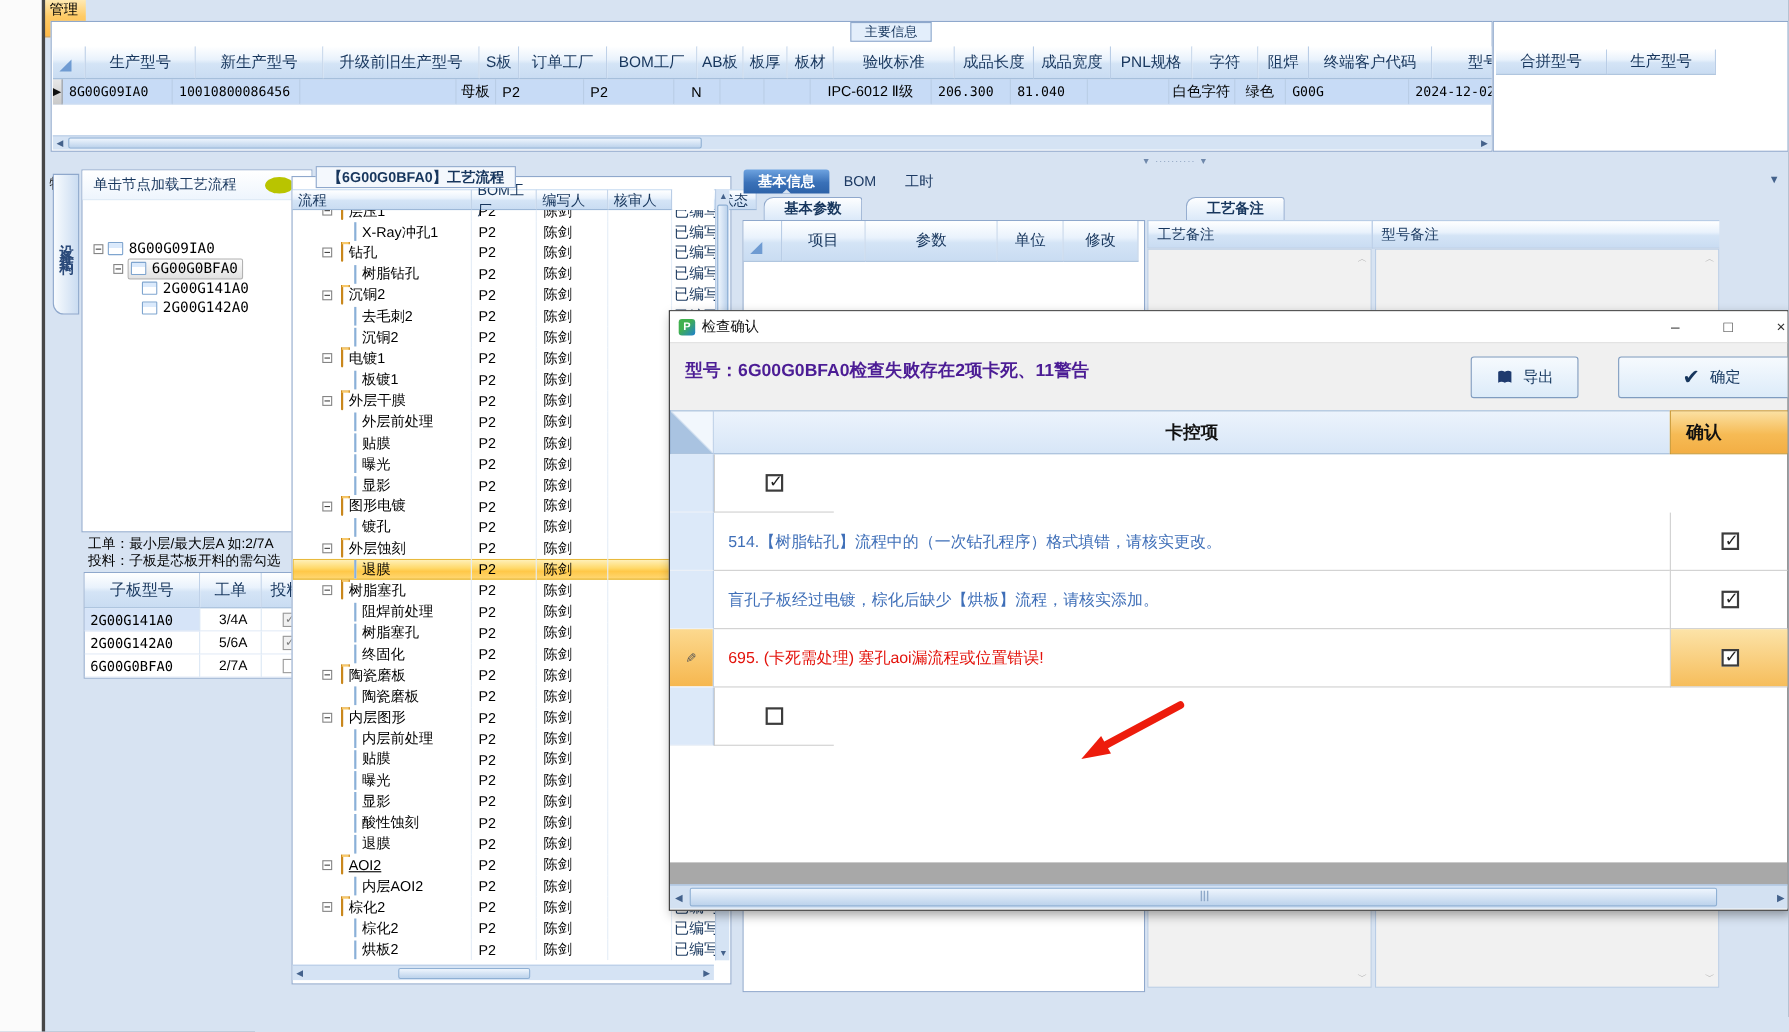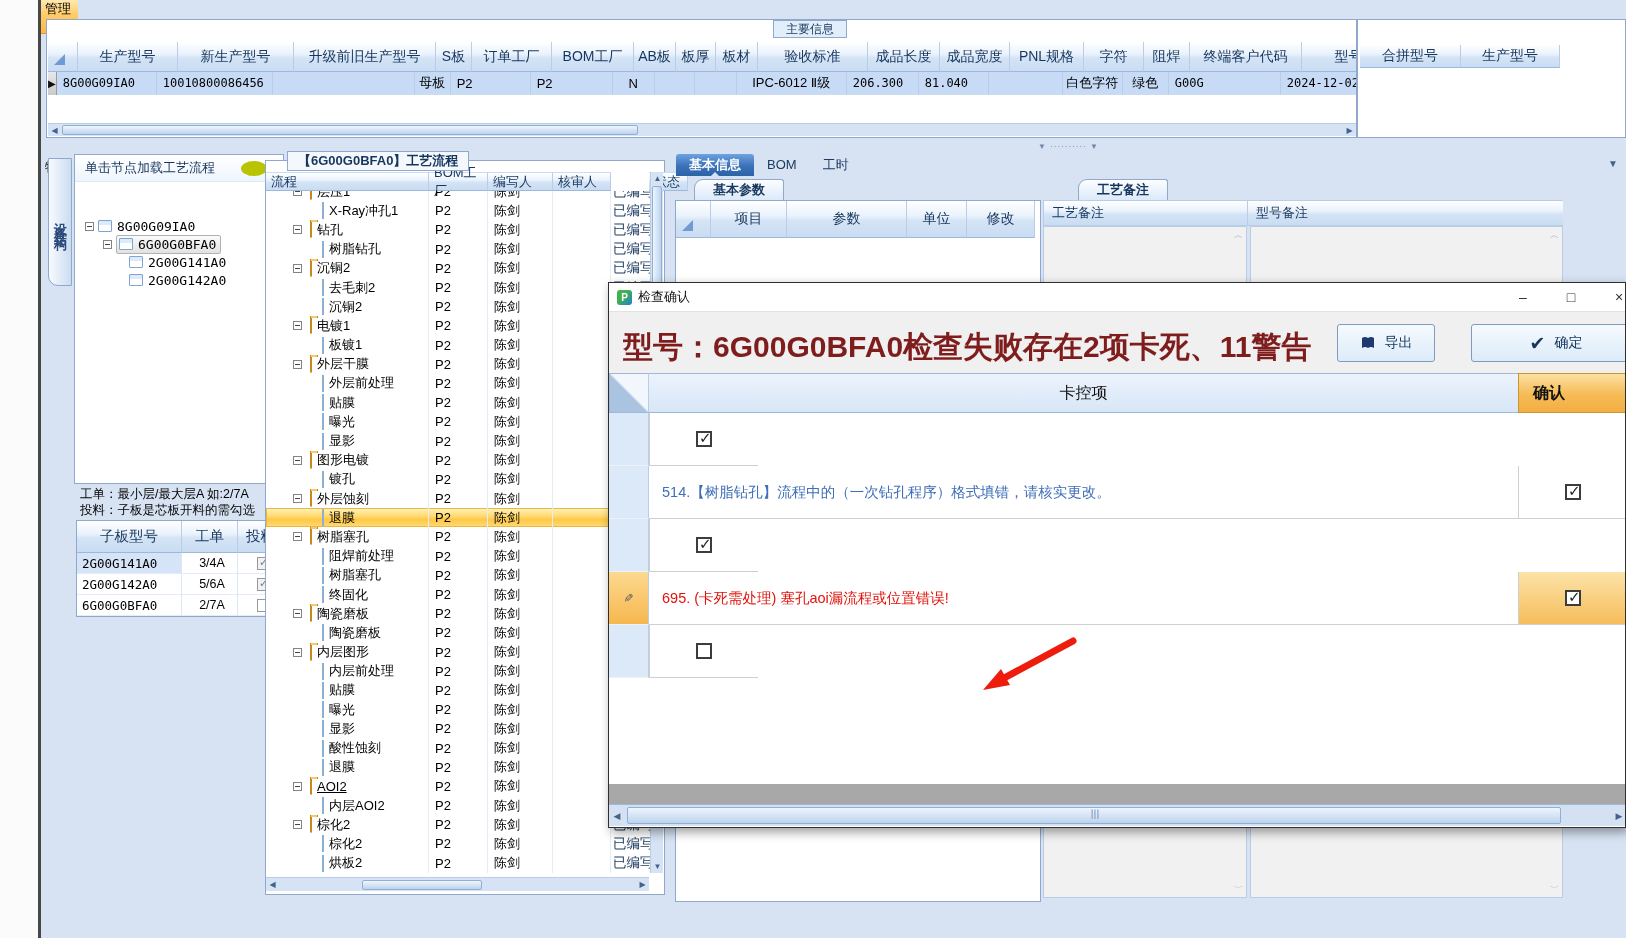--- a/index.html
+++ b/index.html
@@ -136,32 +136,32 @@
 
   
   .dialog{left:608px;top:282px;width:1018px;height:546px;background:#fff;border:1px solid #2f2f2f;
           box-shadow:3px 4px 10px rgba(0,0,0,.4);z-index:40;overflow:hidden;}
   .dtitle{position:absolute;left:0;top:0;width:100%;height:28px;background:#fff;display:flex;align-items:center;padding-left:8px;}
   .dicon{width:15px;height:15px;margin-right:6px;border-radius:3px;color:#fff;font-size:10px;font-weight:bold;
          text-align:center;line-height:15px;background:linear-gradient(135deg,#41b04f 40%,#1f7fd0);}
   .dtitle-label{font-size:13px;color:#111;}
   .wbtn{position:absolute;top:4px;width:32px;height:20px;text-align:center;line-height:20px;font-size:14px;color:#333;}
   .dheader{position:absolute;left:0;top:28px;width:100%;height:62px;background:#f0f0f0;border-top:1px solid #e2e2e2;}
-  .dheading{position:absolute;left:14px;top:15px;font-size:30px;font-weight:bold;color:#7f1d1d;}
+  .dheading{position:absolute;left:14px;top:15px;font-size:16px;font-weight:bold;color:#4c1d95;}
   .dbtn{position:absolute;top:12px;height:38px;background:linear-gradient(#f6fafe,#dcebf9);
         border:1px solid #7f9cc0;border-radius:3px;display:flex;align-items:center;justify-content:center;
         gap:9px;font-size:14px;color:#14365e;}
   .btn-export{left:728px;width:98px;}
   .btn-ok{left:862px;width:170px;}
   .okmark{font-size:19px;font-weight:bold;color:#17365d;}
   .dthead{position:absolute;left:0;top:90px;width:1018px;height:40px;display:flex;}
   .corner{width:40px;height:40px;background:linear-gradient(45deg,#a9c3e1 48%,#f2f7fd 52%);
           border:1px solid #9db8d8;border-right:1px solid #b9cde6;}
   .chead-item{width:869px;background:linear-gradient(#ecf3fc,#d7e6f7);display:flex;align-items:center;justify-content:center;
-              font-size:16px;font-weight:normal;color:#111;border-top:1px solid #9db8d8;border-bottom:1px solid #9db8d8;}
+              font-size:16px;font-weight:bold;color:#111;border-top:1px solid #9db8d8;border-bottom:1px solid #9db8d8;}
   .chead-confirm{width:109px;background:linear-gradient(#fbe0a2,#f6bb55 55%,#f3ae44);
                  border:1px solid #c9962f;display:flex;align-items:center;justify-content:flex-start;padding-left:14px;
                  font-size:16px;font-weight:bold;color:#111;}
   .drows{position:absolute;left:0;top:130px;width:1018px;}
   .drow{display:flex;height:53px;}
   .drh{width:40px;background:#dce9f9;border-right:1px solid #b9cde6;border-bottom:1px solid #eef2f7;
        display:flex;align-items:center;justify-content:center;color:#555;font-size:12px;}
   .drtext{width:869px;display:flex;align-items:center;padding-left:13px;font-size:14.5px;
           border-bottom:1px solid #cfcfcf;white-space:nowrap;overflow:hidden;}
   .drtext.blue{color:#3f6fb8;}
@@ -843,20 +843,21 @@
   </div>
         <div class="drow">
     <div class="drh"></div>
     <div class="drtext blue">514.【树脂钻孔】流程中的（一次钻孔程序）格式填错，请核实更改。</div>
     <div class="drcb">
             <span class="ckb on"></span>
           </div>
   </div>
         <div class="drow">
     <div class="drh"></div>
+    <div class="drtext blue">盲孔子板经过电镀，棕化后缺少【烘板】流程，请核实添加。</div>
     <div class="drcb">
             <span class="ckb on"></span>
           </div>
   </div>
         <div class="drow selected">
     <div class="drh">
             <span style="transform: rotate(90deg);">✎</span>
           </div>
     <div class="drtext red">695. (卡死需处理) 塞孔aoi漏流程或位置错误!</div>
     <div class="drcb">

